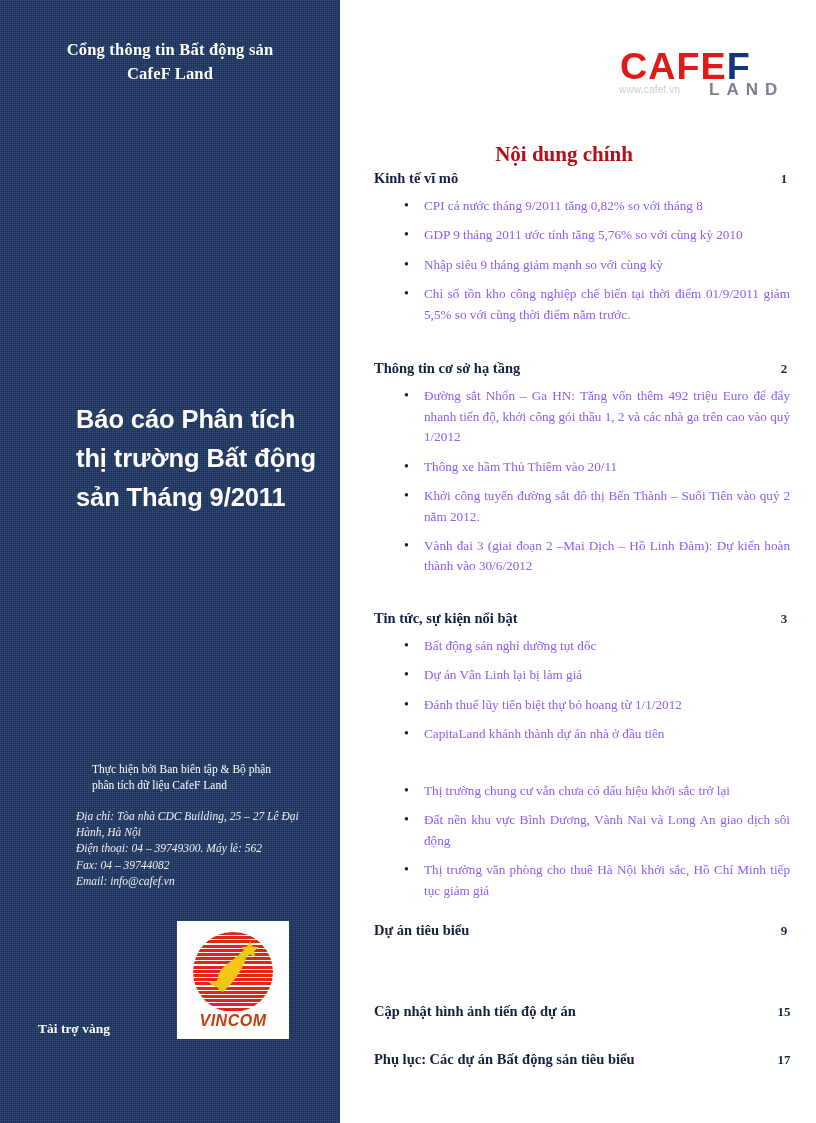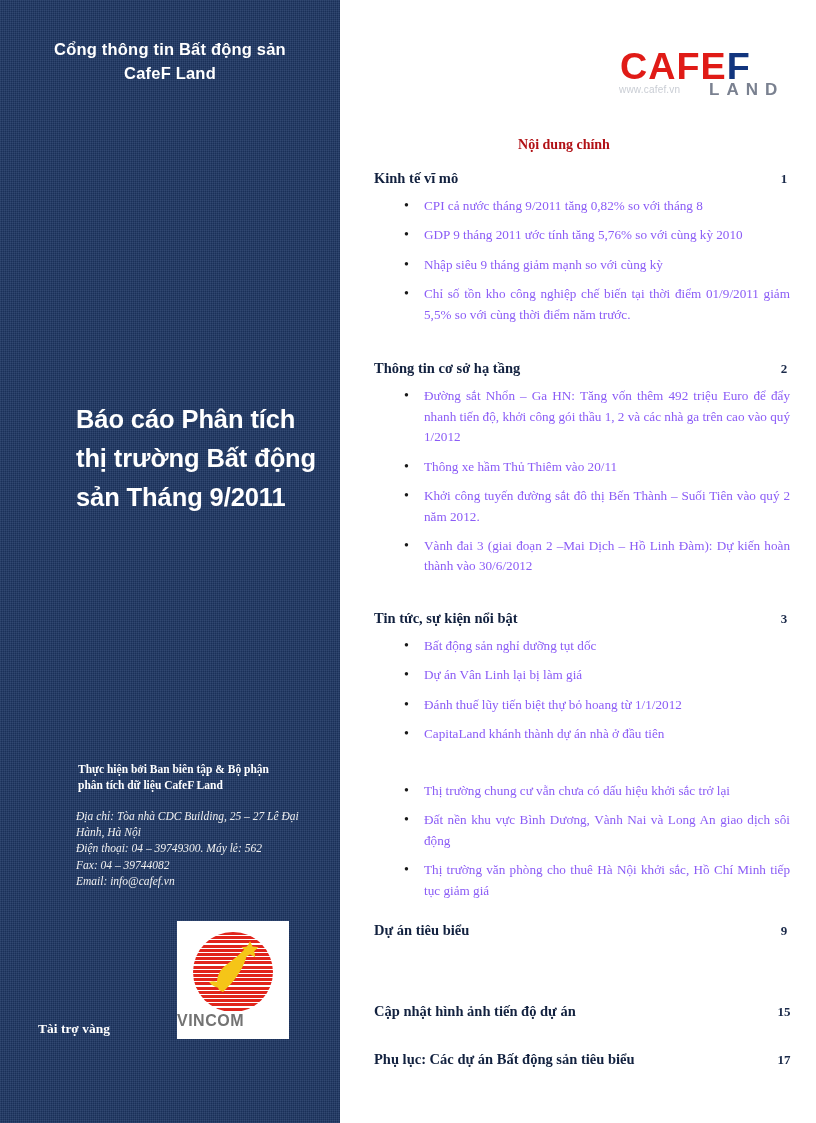--- a/index.html
+++ b/index.html
@@ -29,21 +29,21 @@
       repeating-linear-gradient(90deg, rgba(255,255,255,0.05) 0px, rgba(255,255,255,0.05) 1px, rgba(0,0,0,0.06) 1px, rgba(0,0,0,0.06) 2px),
       linear-gradient(#1d3663, #1d3663);
     color: #ffffff;
   }
   .sidebar-brand {
     position: absolute;
     left: 0;
     top: 38px;
     width: 340px;
     text-align: center;
-    font-family: Liberation Sans, sans-serif;
+    font-family: Liberation Serif, serif;
     font-weight: bold;
     font-size: 16.5px;
     line-height: 1.45;
     letter-spacing: 0.2px;
     color: #ffffff;
   }
   .sidebar-brand .l2 { display: block; }
 
   .sidebar-title {
     position: absolute;
@@ -60,25 +60,25 @@
   .sidebar-title .tline { display: block; }
 
   .credit-block {
     position: absolute;
     left: 76px;
     top: 761px;
     width: 250px;
   }
   .credit-heading {
     font-family: "Liberation Serif", "DejaVu Serif", serif;
-    font-weight: bold;
+    font-weight: normal;
     font-size: 11.5px;
     line-height: 1.42;
     color: #ffffff;
-    margin: 0 0 14px 2px;
+    margin: 0 0 14px 16px;
   }
   .credit-heading .cline { display: block; }
   .credit-contact {
     font-family: "Liberation Serif", "DejaVu Serif", serif;
     font-style: italic;
     font-size: 11.5px;
     line-height: 1.42;
     color: #f0f0f0;
   }
   .credit-contact .cline { display: block; }
@@ -112,26 +112,27 @@
   .vincom-bird {
     position: absolute;
     left: 0; top: 0;
     width: 80px; height: 80px;
   }
   .vincom-word {
     position: absolute;
     left: 0;
     bottom: 9px;
     width: 100%;
-    text-align: left;
+    text-align: center;
     font-family: "Liberation Sans", "DejaVu Sans", sans-serif;
     font-weight: bold;
     font-size: 16px;
     letter-spacing: 0.5px;
-    color: #737373;
+    color: #c2410c;
+    font-style: italic;
   }
   .sponsor-label {
     position: absolute;
     left: 38px;
     top: 1021px;
     font-family: "Liberation Serif", "DejaVu Serif", serif;
     font-weight: bold;
     font-size: 13.5px;
     color: #ffffff;
   }
@@ -189,21 +190,21 @@
   }
 
   .toc-title {
     position: absolute;
     left: 0;
     top: 107px;
     width: 448px;
     text-align: center;
     font-family: "Liberation Serif", "DejaVu Serif", serif;
     font-weight: bold;
-    font-size: 14px;
+    font-size: 21px;
     color: #b11116;
   }
 
   .toc {
     position: absolute;
     left: 34px;
     top: 152px;
     width: 434px;
   }
   .toc-section { margin-bottom: 0; }

